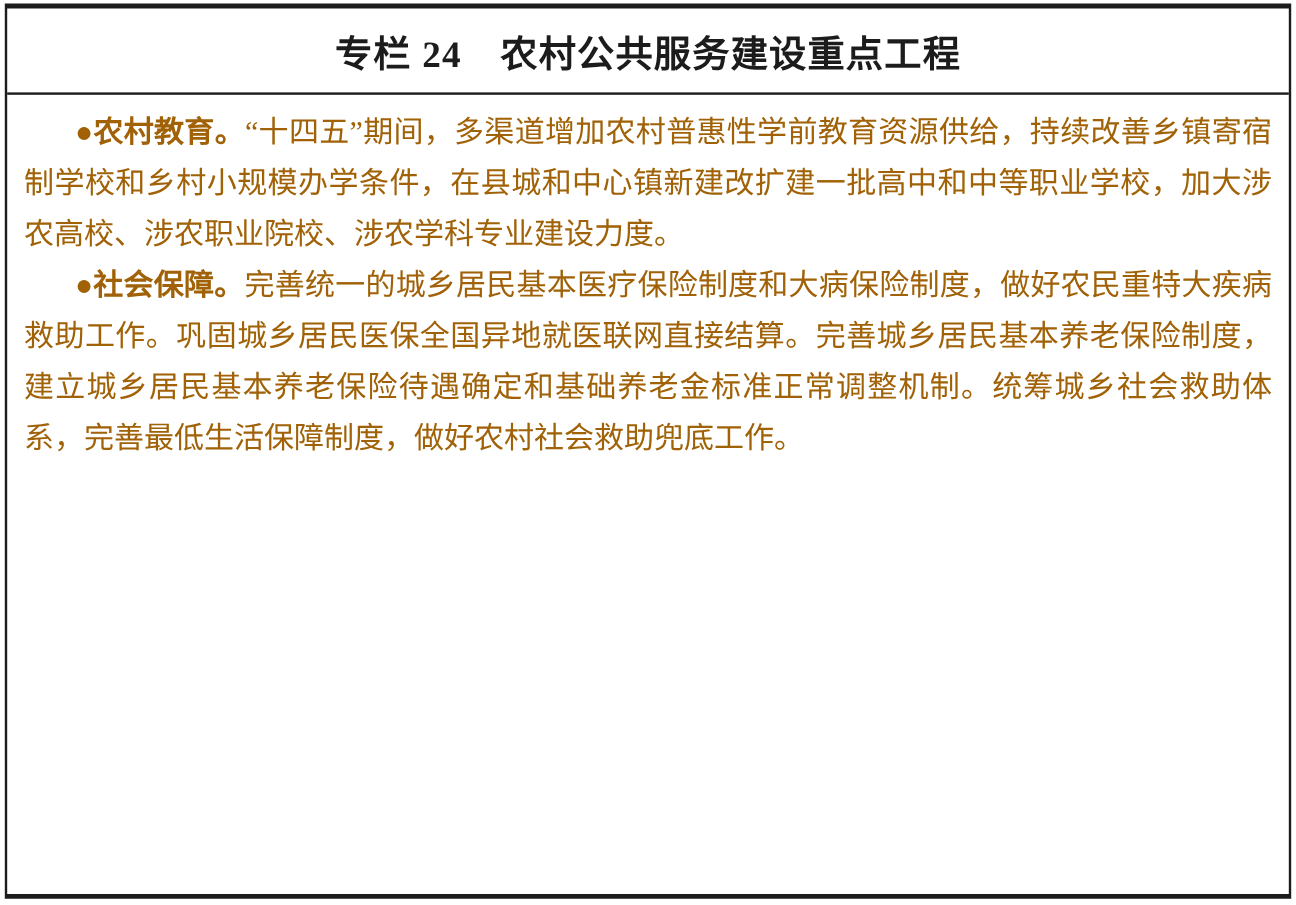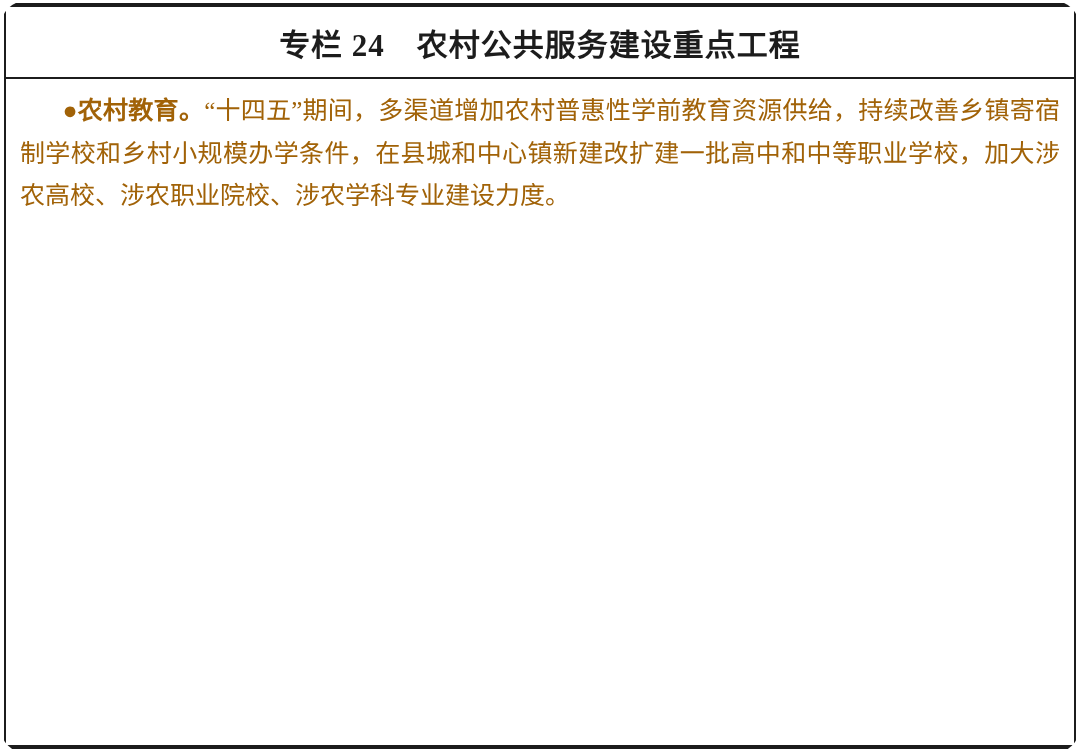--- a/index.html
+++ b/index.html
@@ -8,21 +8,20 @@
     height: 754px;
     background: #ffffff;
     font-family: "Liberation Serif", "DejaVu Serif", serif;
   }
   .page {
     position: relative;
     width: 1080px;
     height: 754px;
     background: #ffffff;
     overflow: hidden;
-    border-radius: 28px;
   }
   .panel {
     position: absolute;
     left: 4px;
     top: 3px;
     right: 4px;
     bottom: 5px;
     border: 2px solid #1c1c1c;
     border-top-width: 4px;
     border-bottom-width: 4px;
@@ -66,16 +65,17 @@
   <div class="panel">
 
     <div class="panel-title">专栏 24　农村公共服务建设重点工程</div>
 
     <div class="panel-body">
 
       <p class="para"><span class="lead"><span class="bullet">●</span><span>农村教育。</span></span><span>“十四五”期间，多渠道增加农村普惠性学前教育资源供给，持续改善乡镇寄宿制学校和乡村小规模办学条件，在县城和中心镇新建改扩建一批高中和中等职业学校，加大涉农高校、涉农职业院校、涉农学科专业建设力度。</span></p>
 
 
 
+      <p class="para"><span class="lead"><span class="bullet">●</span><span>社会保障。</span></span><span>完善统一的城乡居民基本医疗保险制度和大病保险制度，做好农民重特大疾病救助工作。巩固城乡居民医保全国异地就医联网直接结算。完善城乡居民基本养老保险制度，建立城乡居民基本养老保险待遇确定和基础养老金标准正常调整机制。统筹城乡社会救助体系，完善最低生活保障制度，做好农村社会救助兜底工作。</span></p>
 
     </div>
   </div>
 </div>
 
 </body></html>

